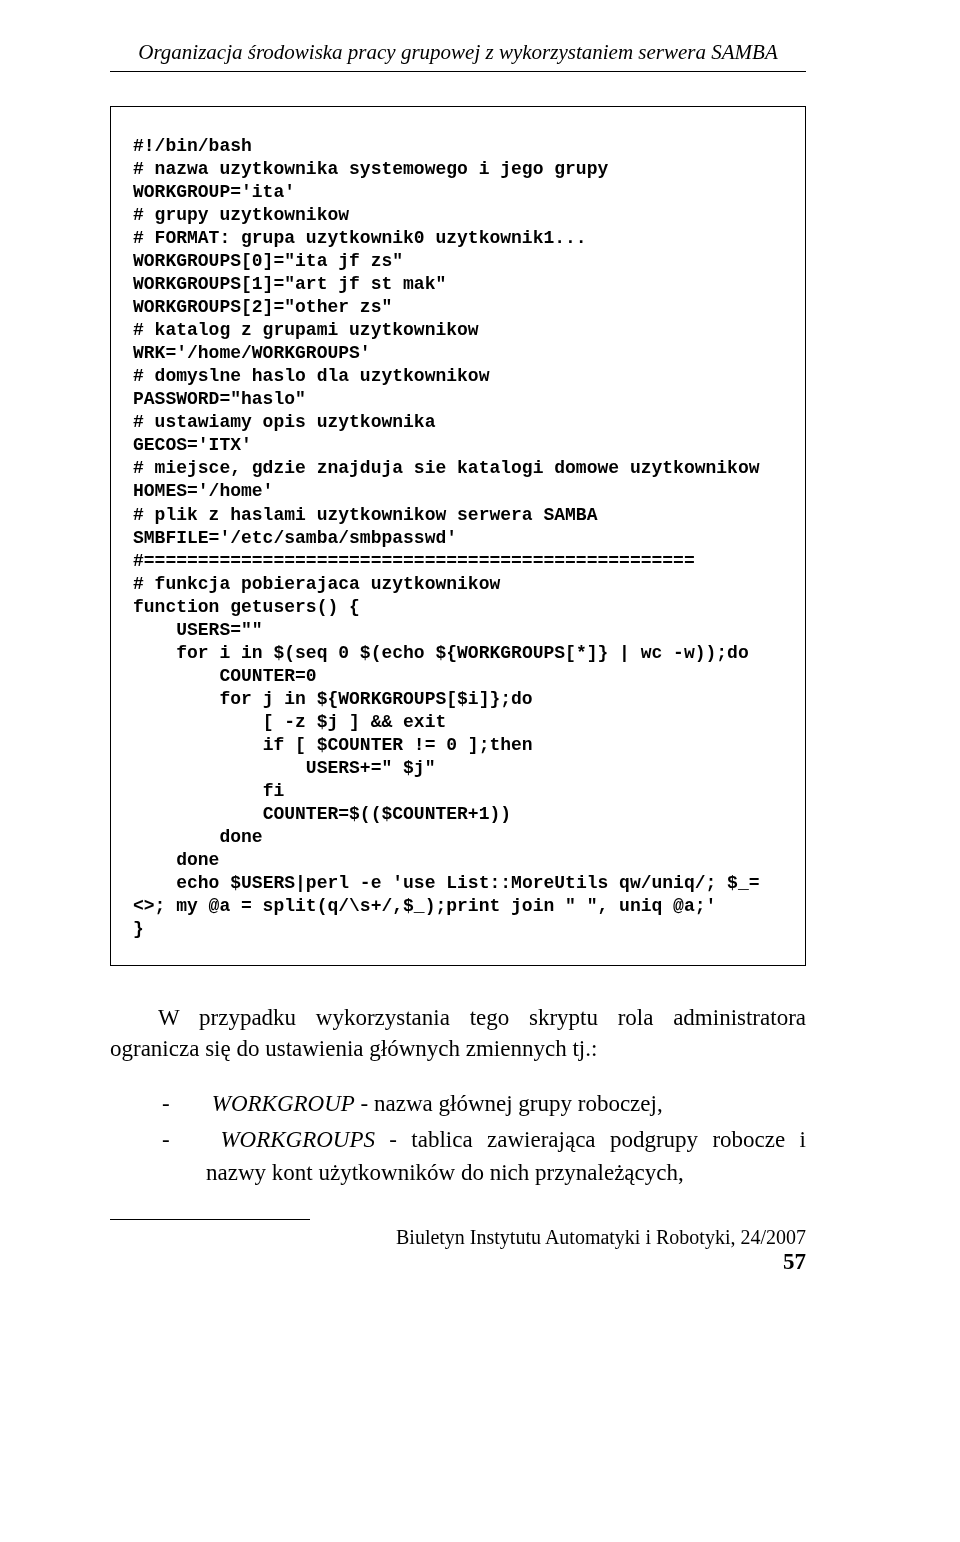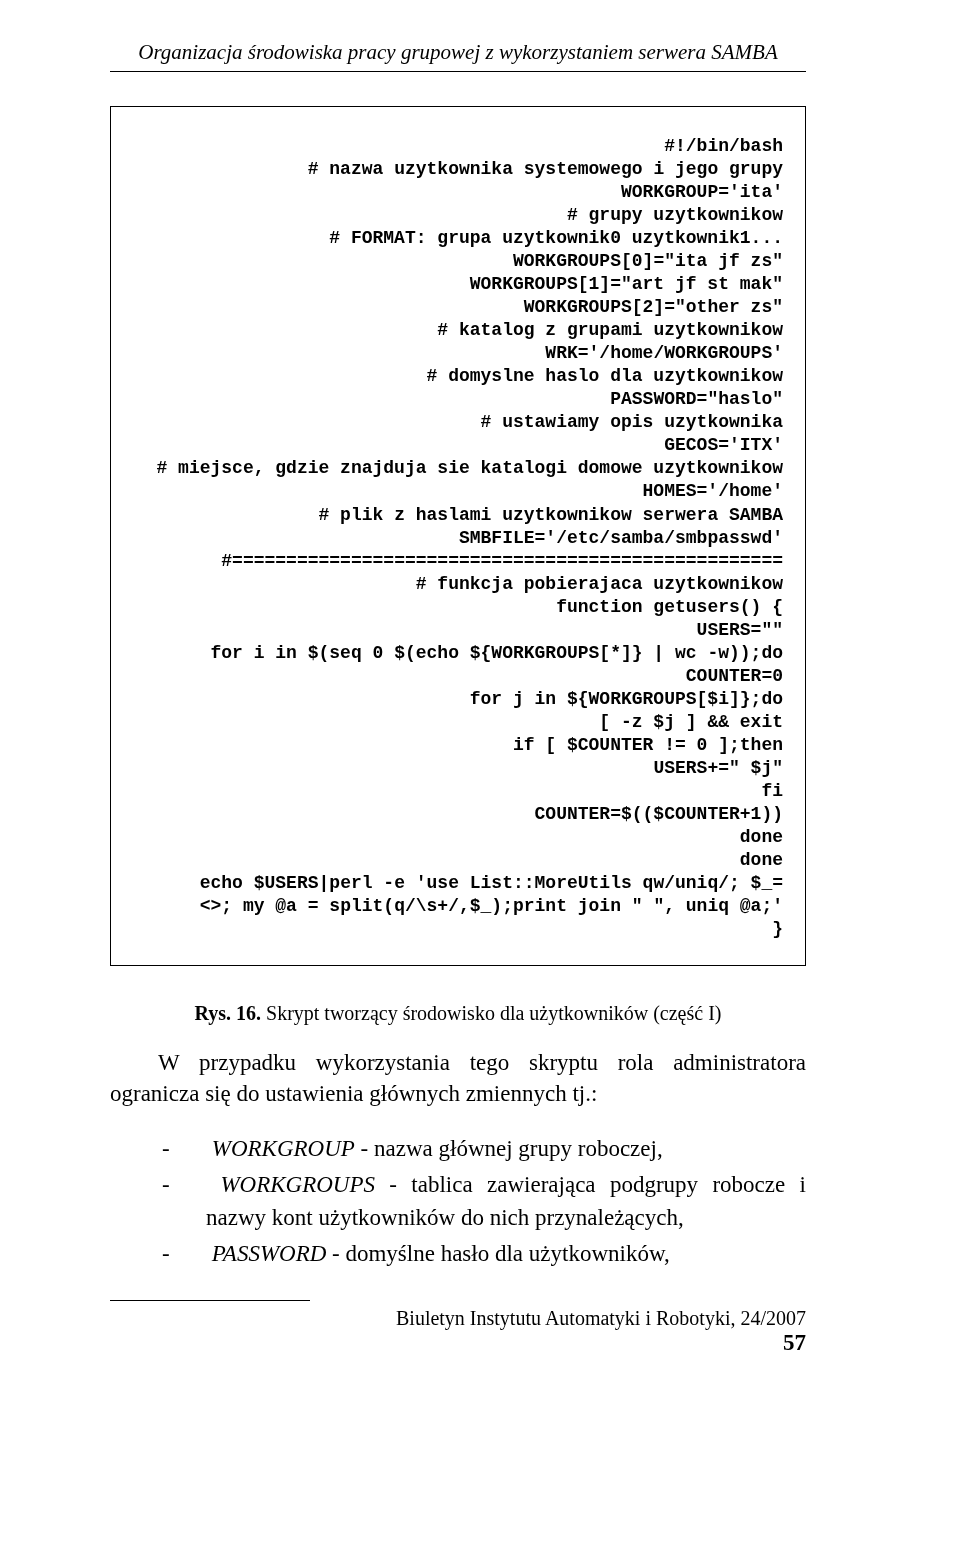--- a/index.html
+++ b/index.html
@@ -31,21 +31,20 @@
   .code-box {
     border: 1.5px solid #000;
     padding: 28px 22px 24px 22px;
     font-family: "Courier New", Courier, monospace;
     font-weight: bold;
     font-size: 18px;
     line-height: 1.28;
     white-space: pre-wrap;
     word-break: break-word;
     margin-bottom: 36px;
-    text-align: right;
   }
   .fig-caption {
     text-align: center;
     font-size: 20px;
     margin-bottom: 22px;
   }
   .fig-caption .label {
     font-weight: bold;
   }
   .body-para {
@@ -134,36 +133,29 @@
             [ -z $j ] &amp;&amp; exit
             if [ $COUNTER != 0 ];then
                 USERS+=" $j"
             fi
             COUNTER=$(($COUNTER+1))
         done
     done
     echo $USERS|perl -e 'use List::MoreUtils qw/uniq/; $_= &lt;&gt;; my @a = split(q/\s+/,$_);print join " ", uniq @a;'
 }</div>
 
-  <div class="fig-caption">
-    <span class="label">Rys. 16.</span>
-    <span>Skrypt tworzący środowisko dla użytkowników (część I)</span>
-  </div>
 
   <p class="body-para">W przypadku wykorzystania tego skryptu rola administratora ogranicza się do ustawienia głównych zmiennych tj.:</p>
 
   <ul class="dash-list">
     <li>
       <span class="term">WORKGROUP</span><span> - nazwa głównej grupy roboczej,</span>
     </li>
     <li>
       <span class="term">WORKGROUPS</span><span> - tablica zawierająca podgrupy robocze i nazwy kont użytkowników do nich przynależących,</span>
-    </li>
-    <li>
-      <span class="term">PASSWORD</span><span> - domyślne hasło dla użytkowników,</span>
     </li>
   </ul>
 
   <hr class="footnote-rule">
 
   <div class="footer">
     <span>Biuletyn Instytutu Automatyki i Robotyki, 24/2007</span>
     <span class="pagenum">57</span>
   </div>
 

